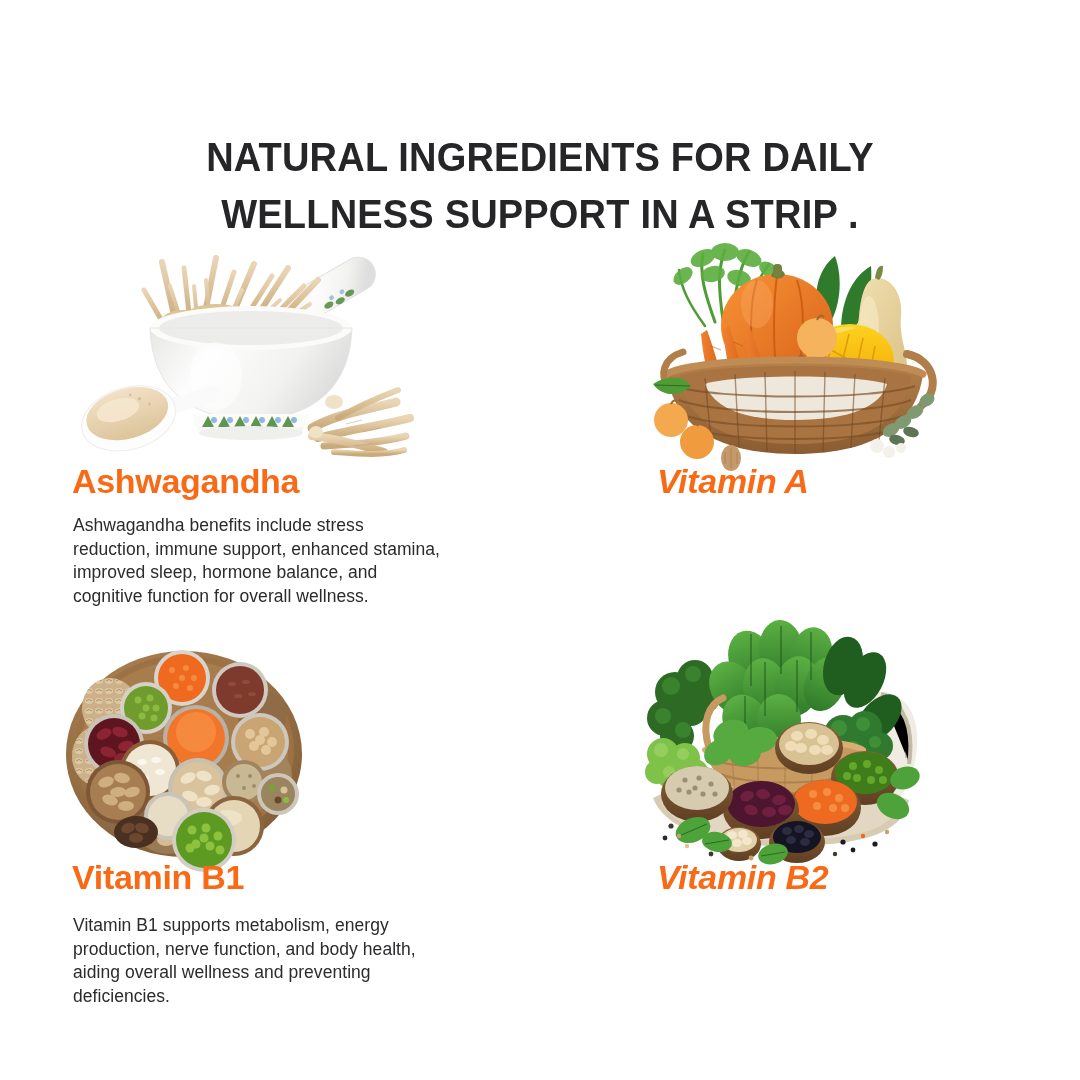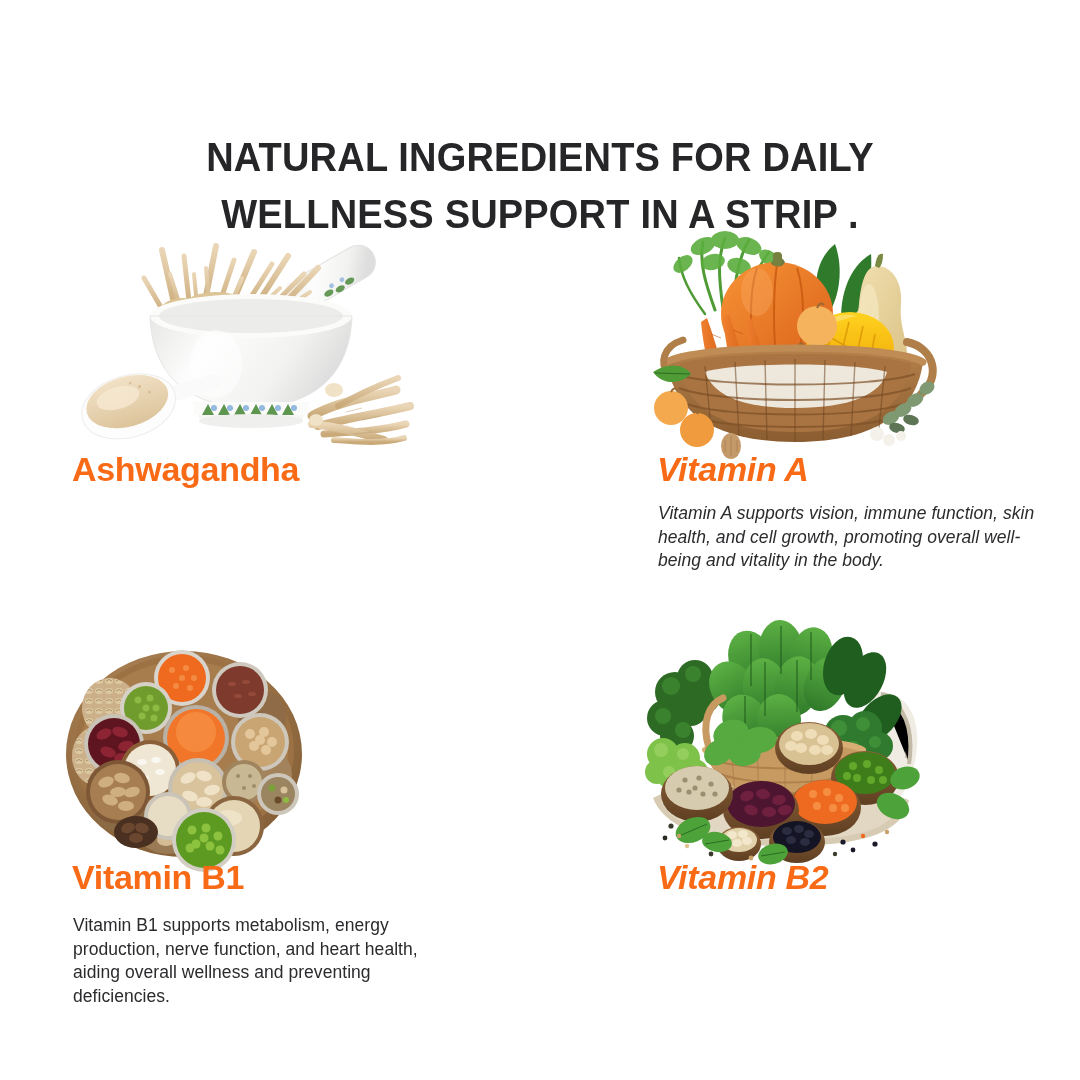--- a/index.html
+++ b/index.html
@@ -47,21 +47,21 @@
     top: 222px;
     width: 1080px;
     height: 830px;
   }
   .card {
     position: absolute;
     width: 420px;
   }
   .card.col-left  { left: 66px; }
   .card.col-right { left: 651px; font-style: italic; }
-  .card.row-top    { top: 0px; }
+  .card.row-top    { top: 12px; }
   .card.row-bottom { top: 408px; }
 
   .card-media {
     position: relative;
     height: 228px;
     width: 100%;
   }
   .card-title {
     font-family: "Liberation Sans", sans-serif;
     font-weight: 700;
@@ -225,20 +225,21 @@
             </g>
             <g stroke="#b99a6c" stroke-width="0.8" opacity="0.6" fill="none">
               <path d="M280 178 l16 -4"></path>
                 <path d="M296 186 l18 -4"></path>
                 <path d="M288 200 l18 -2"></path>
             </g>
           </svg>
         </div>
       </div>
       <h2 class="card-title">Ashwagandha</h2>
+      <p class="card-body">Ashwagandha benefits include stress reduction, immune support, enhanced stamina, improved sleep, hormone balance, and cognitive function for overall wellness.</p>
     </div>
 
     <div class="card col-right row-top">
       <div class="card-media">
         <div class="art art-basket">
           <svg viewBox="0 0 300 232" width="300" height="232">
             <defs>
               <linearGradient id="pumpG" x1="0" y1="0" x2="1" y2="1">
                 <stop offset="0" stop-color="#f79335"></stop>
                   <stop offset="1" stop-color="#d9611a"></stop>
@@ -390,21 +391,20 @@
               <g fill="#f3f1ea">
                 <circle cx="232" cy="212" r="7"></circle>
                   <circle cx="244" cy="218" r="6"></circle>
                 <circle cx="256" cy="214" r="5"></circle>
               </g>
             </g>
           </svg>
         </div>
       </div>
       <h2 class="card-title">Vitamin A</h2>
-      <p class="card-body">Vitamin A supports vision, immune function, skin health, and cell growth, promoting overall well-being and vitality in the body.</p>
     </div>
 
     <div class="card col-left row-bottom">
       <div class="card-media">
         <div class="art art-platter">
           <svg viewBox="0 0 240 212" width="240" height="212">
             <defs>
               <radialGradient id="trayG" cx="0.4" cy="0.3" r="0.8">
                 <stop offset="0" stop-color="#b78c5c"></stop>
                   <stop offset="1" stop-color="#7f5a33"></stop>
@@ -577,21 +577,21 @@
             <ellipse cx="72" cy="186" rx="22" ry="16" fill="#4a3020"></ellipse>
             <g fill="#6b4730">
               <ellipse cx="64" cy="182" rx="7" ry="5" transform="rotate(-20 64 182)"></ellipse>
               <ellipse cx="78" cy="182" rx="7" ry="5" transform="rotate(15 78 182)"></ellipse>
               <ellipse cx="72" cy="192" rx="7" ry="5"></ellipse>
             </g>
           </svg>
         </div>
       </div>
       <h2 class="card-title">Vitamin B1</h2>
-      <p class="card-body">Vitamin B1 supports metabolism, energy production, nerve function, and heart health, aiding overall wellness and preventing deficiencies.</p>
+      <p class="card-body">Vitamin B1 supports metabolism, energy production, nerve function, and body health, aiding overall wellness and preventing deficiencies.</p>
     </div>
 
     <div class="card col-right row-bottom">
       <div class="card-media">
         <div class="art art-greens">
           <svg viewBox="0 0 275 230" width="275" height="230">
             <defs>
               <linearGradient id="spinG" x1="0" y1="0" x2="0" y2="1">
                 <stop offset="0" stop-color="#5cb043"></stop>
                   <stop offset="1" stop-color="#2f7a2a"></stop>

